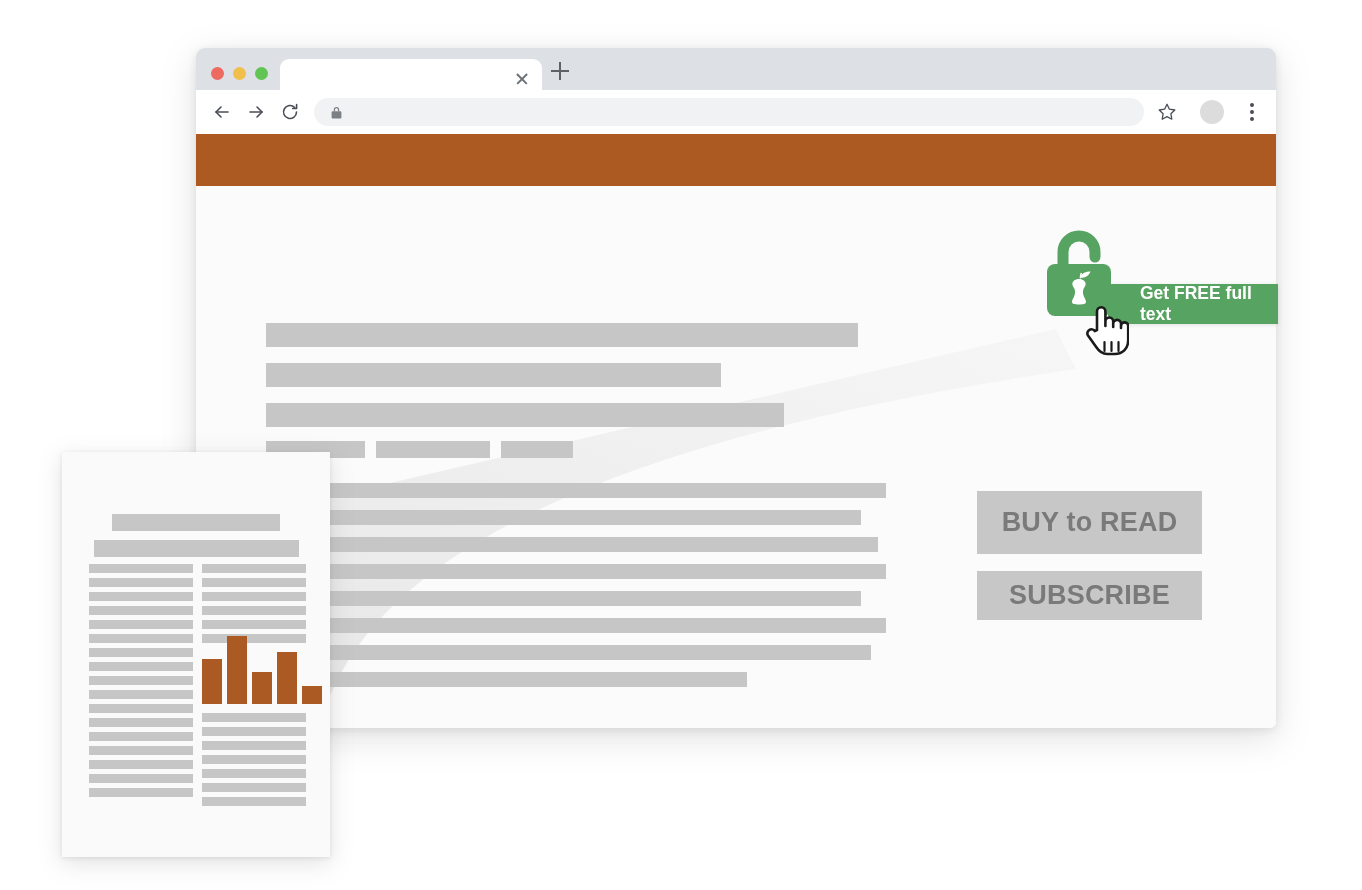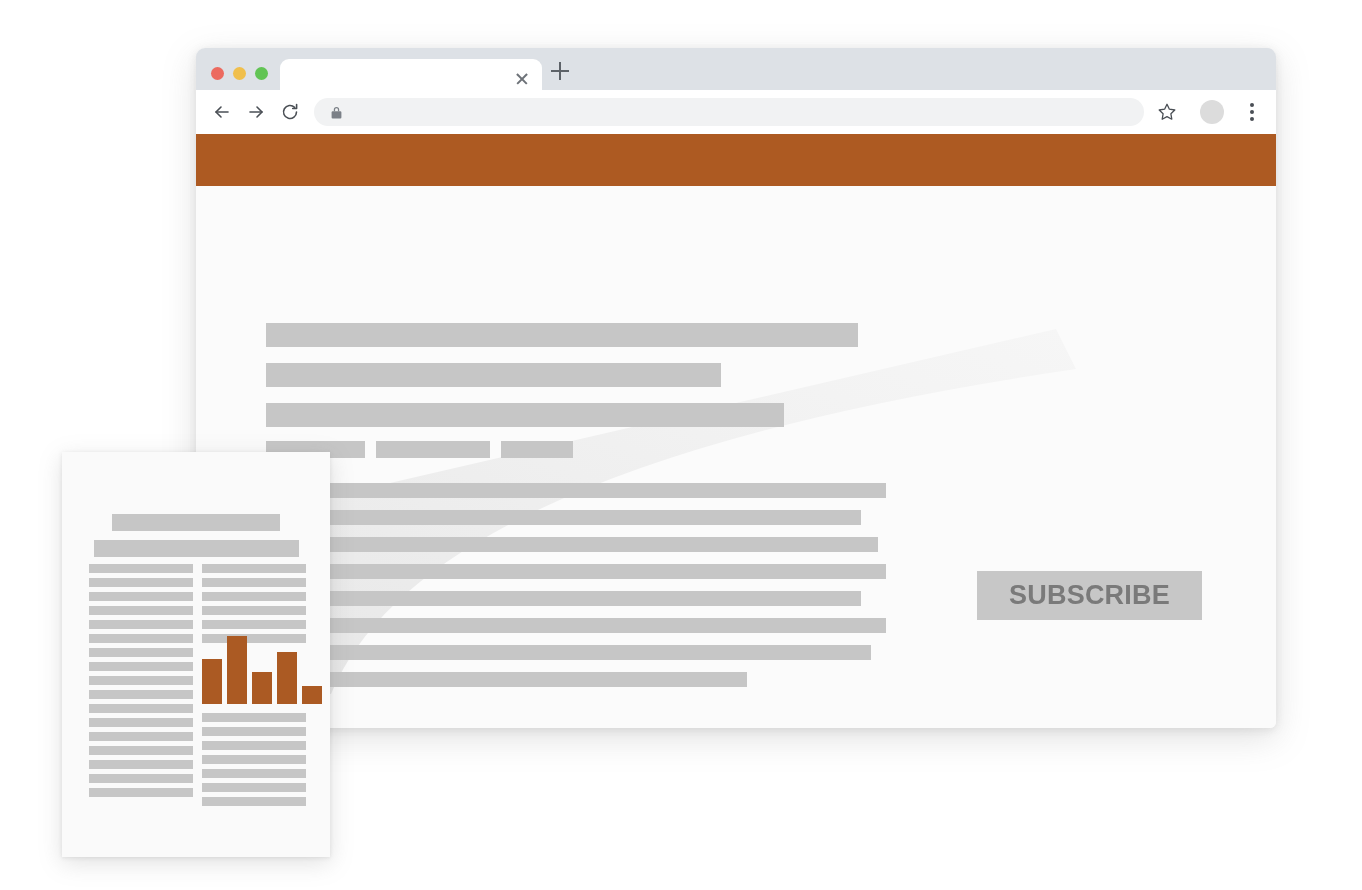--- a/index.html
+++ b/index.html
@@ -290,26 +290,58 @@
 
       <div class="bar" style="left:70px;top:349px;width:620px;height:15px;"></div>
       <div class="bar" style="left:70px;top:376px;width:595px;height:15px;"></div>
       <div class="bar" style="left:70px;top:403px;width:612px;height:15px;"></div>
       <div class="bar" style="left:70px;top:430px;width:620px;height:15px;"></div>
       <div class="bar" style="left:70px;top:457px;width:595px;height:15px;"></div>
       <div class="bar" style="left:70px;top:484px;width:620px;height:15px;"></div>
       <div class="bar" style="left:70px;top:511px;width:605px;height:15px;"></div>
       <div class="bar" style="left:70px;top:538px;width:481px;height:15px;"></div>
 
+      <div class="btn btn-buy">
+        <span>BUY to READ</span>
+      </div>
       <div class="btn btn-sub">
         <span>SUBSCRIBE</span>
       </div>
     </div>
   </div>
 
+  <div class="badge-wrap">
+
+    <div class="badge-label">
+      <span>Get FREE full text</span>
+    </div>
+
+    <svg class="padlock" viewBox="0 0 66 104">
+      <path d="M17 46 V30 a16 16 0 0 1 32 0 v5" fill="none" stroke="#57a361" stroke-width="11" stroke-linecap="round"></path>
+      <rect x="1" y="42" width="64" height="52" rx="8" fill="#57a361"></rect>
+
+      <g fill="#ffffff">
+        <path d="M33 57 c3 0 6 1.6 6.6 4.2 c.5 2.4 -1.6 4.2 -2.3 6.4 c-.7 2.3 -.3 4.8 .6 7
+                 c.9 2.2 2.4 4 2.1 5.6 c-.3 1.6 -2.4 2.2 -7 2.2 c-4.6 0 -6.7 -.6 -7 -2.2
+                 c-.3 -1.6 1.2 -3.4 2.1 -5.6 c.9 -2.2 1.3 -4.7 .6 -7 c-.7 -2.2 -2.8 -4 -2.3 -6.4
+                 C26.9 58.6 30 57 33 57 z"></path>
+        <path d="M33.6 56.3 c.2 -2.2 .5 -4 1 -5.6 l1.5 .5 c-.5 1.5 -.8 3.2 -1 5.2 z"></path>
+        <path d="M35.2 53.2 c2.2 -2.6 5.6 -3.9 9.3 -3.6 c-1.1 3.4 -4 5.8 -7.6 6.2
+                 c-1 .1 -1.6 -.1 -1.9 -.6 c-.3 -.6 -.2 -1.3 .2 -2 z"></path>
+      </g>
+    </svg>
+
+    <svg class="hand-cursor" viewBox="0 0 46 58">
+      <path d="M14 30 V11.5 a4.2 4.2 0 0 1 8.4 0 V26 v-4.6 a3.9 3.9 0 0 1 7.8 0 V27
+               v-3.2 a3.9 3.9 0 0 1 7.8 0 V28 v-2 a3.6 3.6 0 0 1 7.2 0 v14
+               c0 8.5 -5.2 14 -13.6 14 h-7.4 c-5.2 0 -8 -2.4 -11 -7 L5 35.5
+               a4 4 0 0 1 1.4 -5.6 a4 4 0 0 1 5.4 1.2 z" fill="#ffffff" stroke="#1b1b1b" stroke-width="2.6" stroke-linejoin="round"></path>
+        <path d="M21.5 42 v9 M28.5 42 v9 M35.5 42 v9" fill="none" stroke="#1b1b1b" stroke-width="2.2" stroke-linecap="round"></path>
+    </svg>
+  </div>
 
   <div class="paper">
 
     <div class="pbar" style="left:50px;top:62px;width:168px;height:17px;"></div>
     <div class="pbar" style="left:32px;top:88px;width:205px;height:17px;"></div>
 
     <div class="pbar" style="left:27px;top:112px;width:104px;height:9px;"></div>
     <div class="pbar" style="left:27px;top:126px;width:104px;height:9px;"></div>
     <div class="pbar" style="left:27px;top:140px;width:104px;height:9px;"></div>
     <div class="pbar" style="left:27px;top:154px;width:104px;height:9px;"></div>

